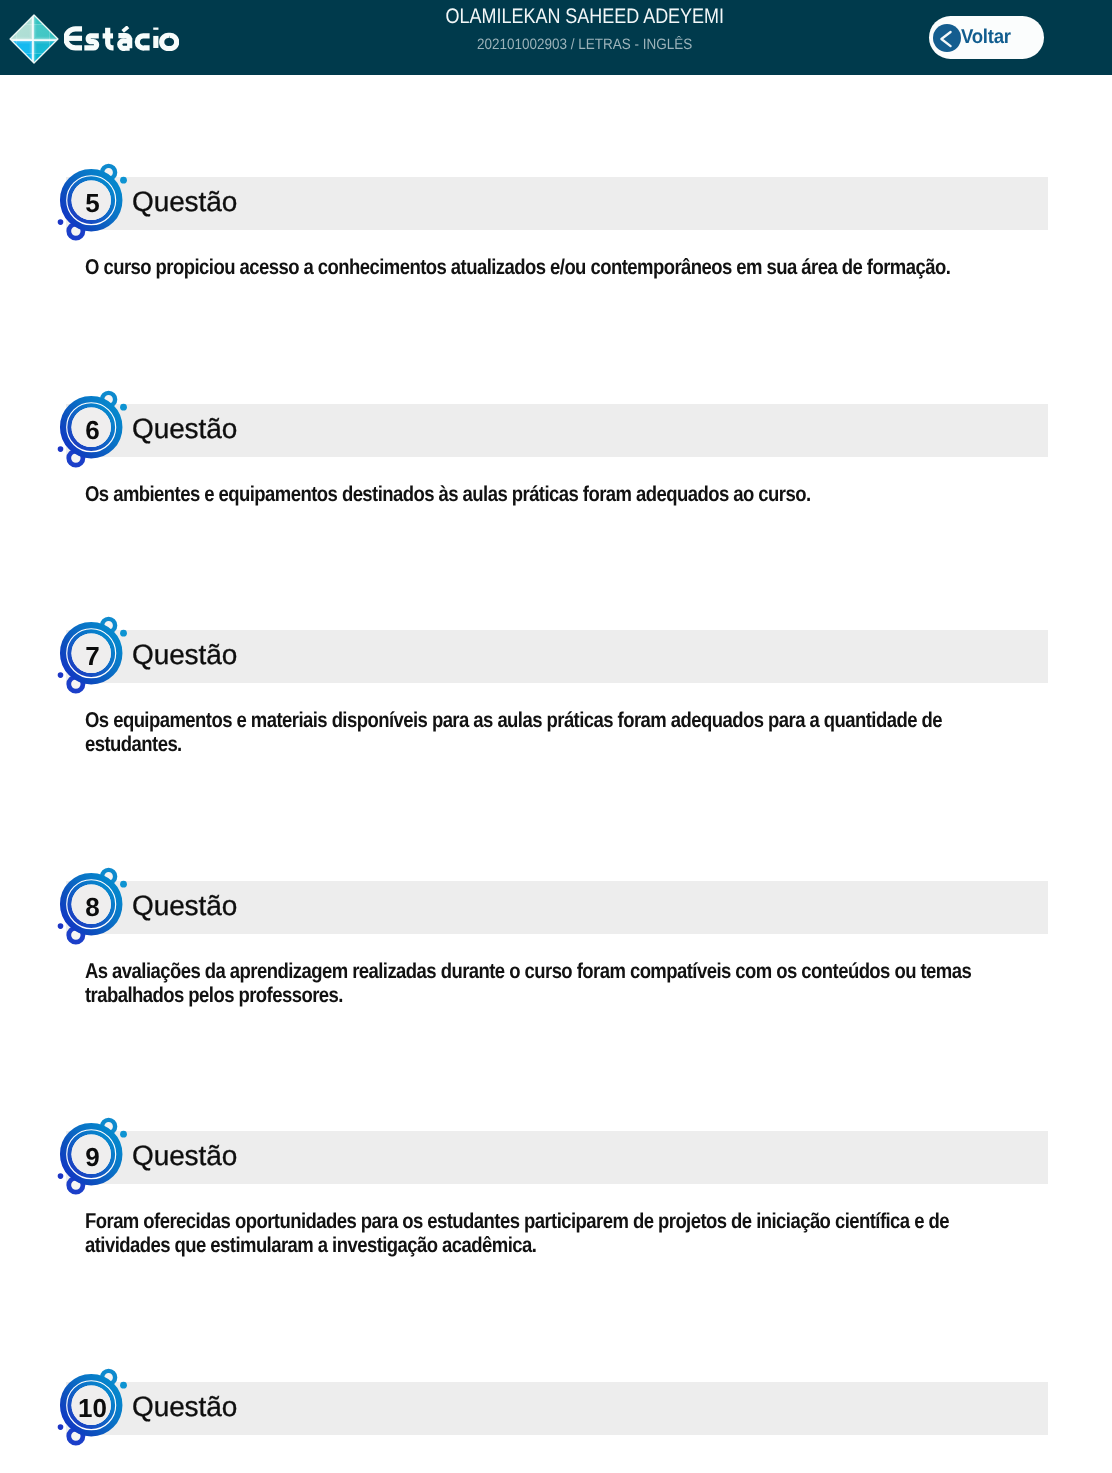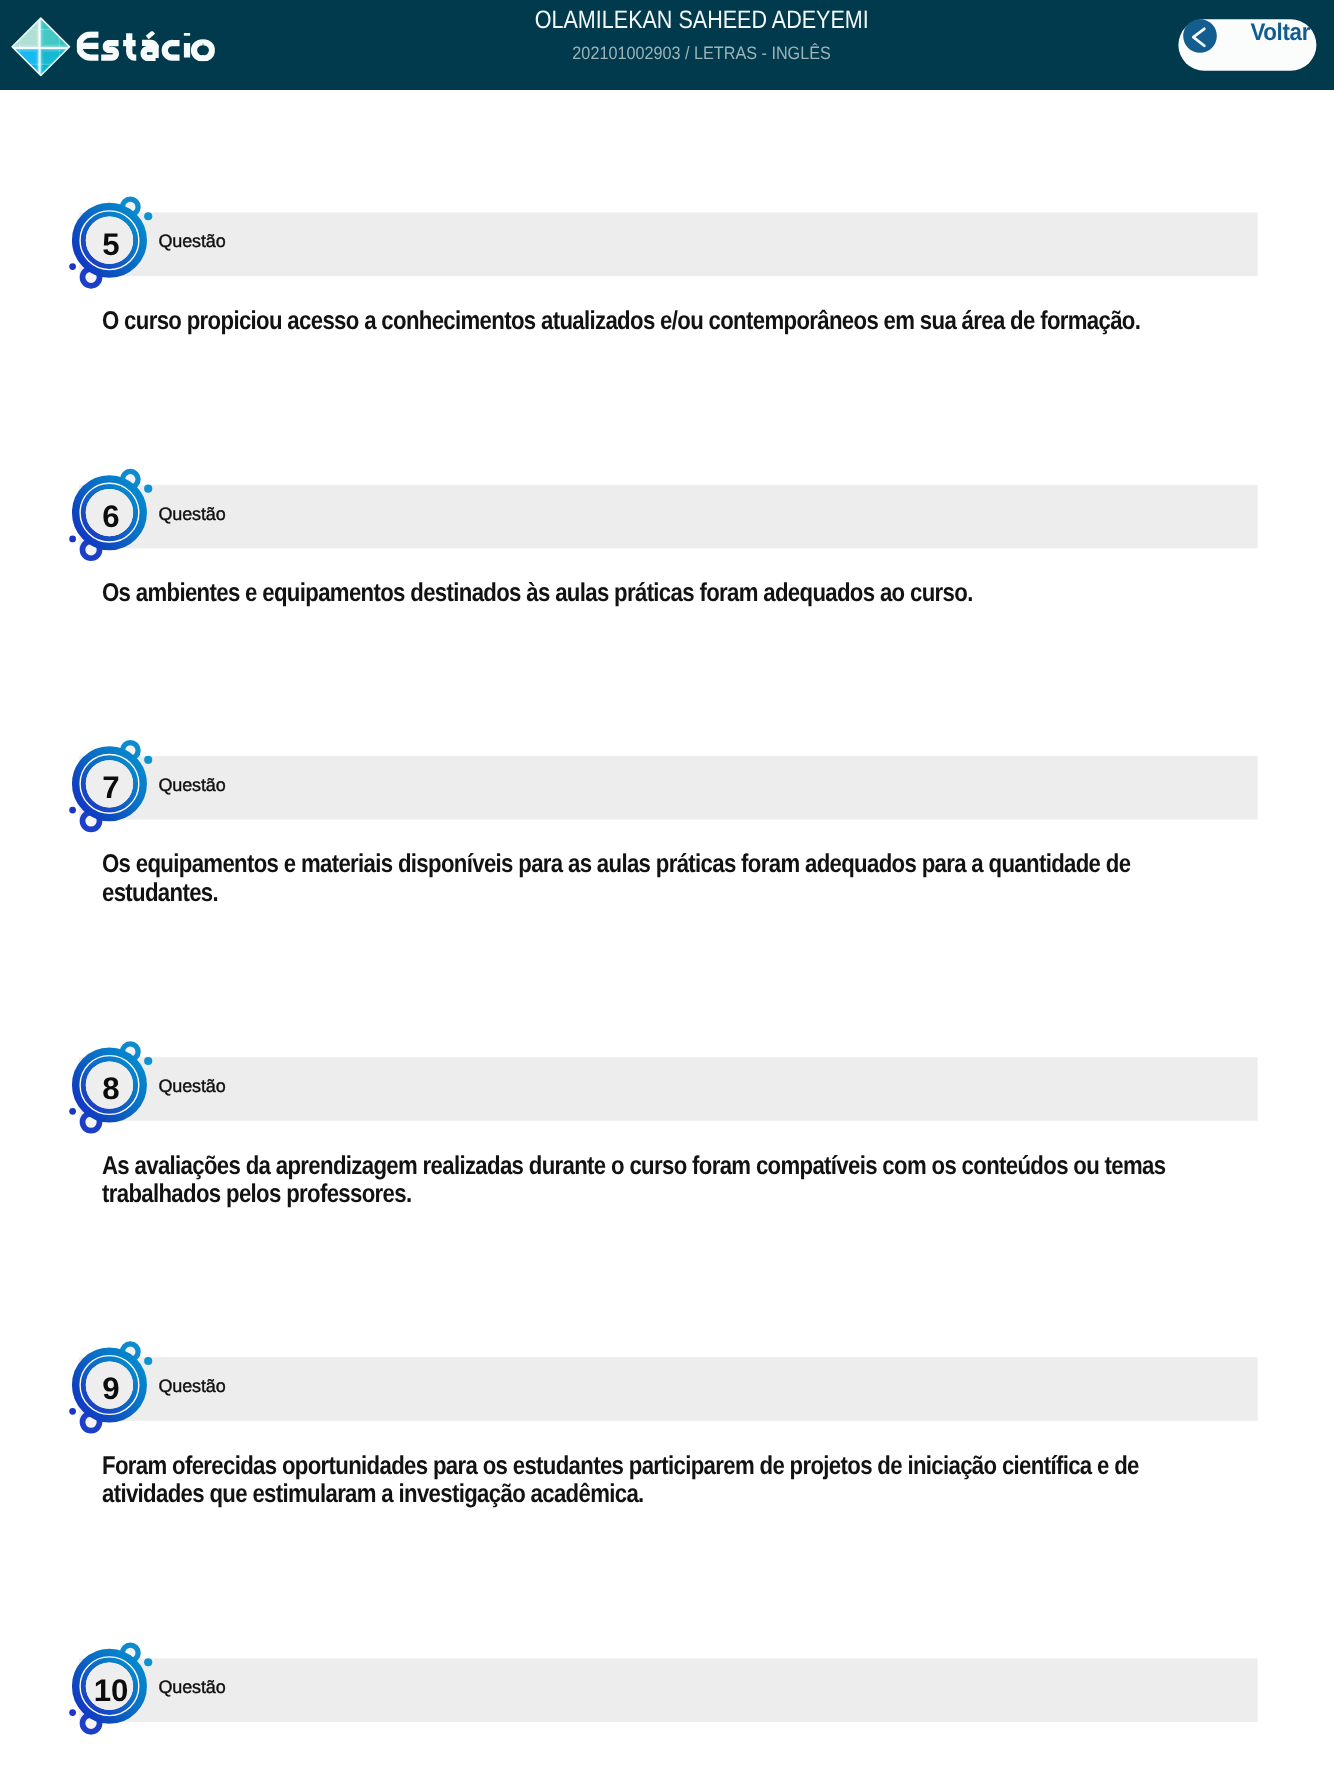--- a/index.html
+++ b/index.html
@@ -24,34 +24,34 @@
   .brand{ position:absolute; left:8px; top:0; height:75px; display:flex; align-items:center; gap:5px;}
   .brand-mark{ width:52px; height:52px; display:block; margin-top:2px;}
   .brand-word{ height:24.4px; display:block; margin-left:-1px; margin-top:2px;}
   .hdr-center{ position:absolute; left:0; right:0; top:0; height:59px;
       display:flex; flex-direction:column; align-items:center; justify-content:center;
       padding-left:58px; padding-top:0px;}
   .hdr-name{ color:#f2f7f8; font-size:21px; letter-spacing:0px; font-weight:400; line-height:1.0;
       transform:scaleX(.855); transform-origin:center; white-space:nowrap;}
   .hdr-sub{ color:#9cb3ba; font-size:15px; font-weight:400; letter-spacing:0px; margin-top:9px;
       transform:scaleX(.90); transform-origin:center; white-space:nowrap;}
-  .voltar{ position:absolute; left:982px; top:16px; width:115px; height:43px; background:#fbfdfd;
-      border-radius:22px; display:flex; align-items:flex-start; padding:0 0 0 4px; gap:28px;}
+  .voltar{ position:absolute; left:929px; top:16px; width:115px; height:43px; background:#fbfdfd;
+      border-radius:22px; display:flex; align-items:center; padding:0 0 0 4px; gap:0;}
   .voltar .circ{ width:28px;height:28px;border-radius:50%;background:#145d8f;
       display:flex;align-items:center;justify-content:center; flex:0 0 28px;}
   .voltar .lbl{ color:#115d8f; font-size:20px; font-weight:700; letter-spacing:-.3px;
       transform:scaleX(.93); transform-origin:left center;}
 
   
   .page{ position:absolute; left:0; top:0; width:1112px; height:1473px; }
   .qitem{ position:absolute; left:0; right:0; }
   .qhead{ position:relative; height:53px; }
   .qband{ position:absolute; left:66px; right:64px; top:0; height:53px; background:#ededed;}
   .qlabel{ position:absolute; left:132px; top:14px;
-      font-size:15px; line-height:22px; color:#0f0f0f; font-weight:400; letter-spacing:-0.1px;
+      font-size:28px; line-height:22px; color:#0f0f0f; font-weight:400; letter-spacing:-0.1px;
       -webkit-text-stroke:0.32px #0f0f0f;}
   .badge{ position:absolute; left:48.3px; top:-18px; width:90px; height:90px;}
   .qbody{ position:absolute; left:85px; top:77.5px; width:1035px;
       font-size:21.5px; font-weight:700; color:#121212; line-height:24.3px;
       letter-spacing:-0.64px; transform:scaleX(0.86); transform-origin:left top;}
 </style>
 </head>
 <body>
 
 <div class="topbar">

